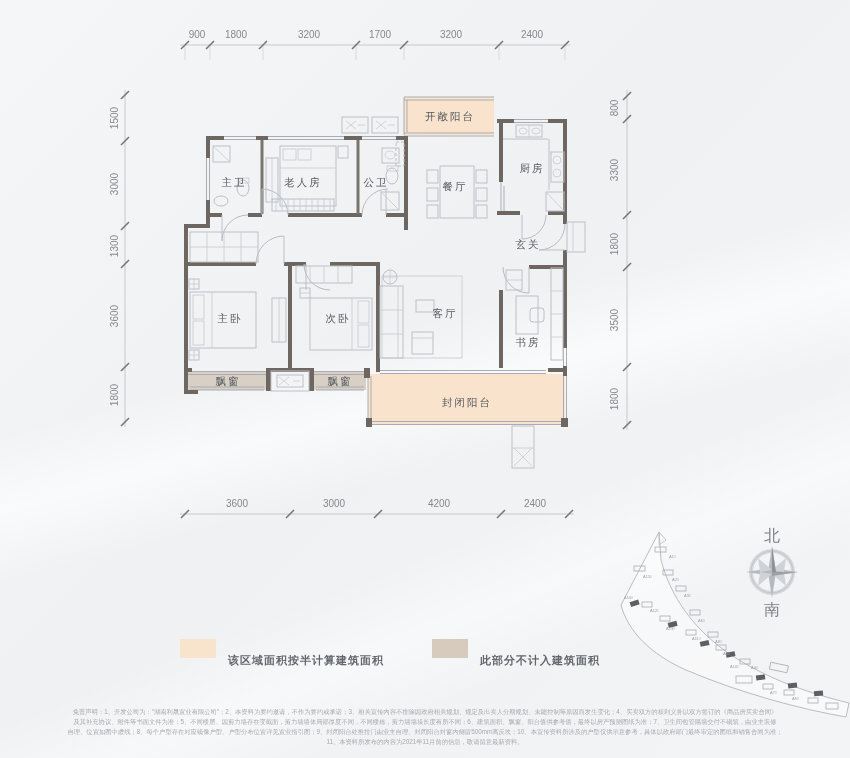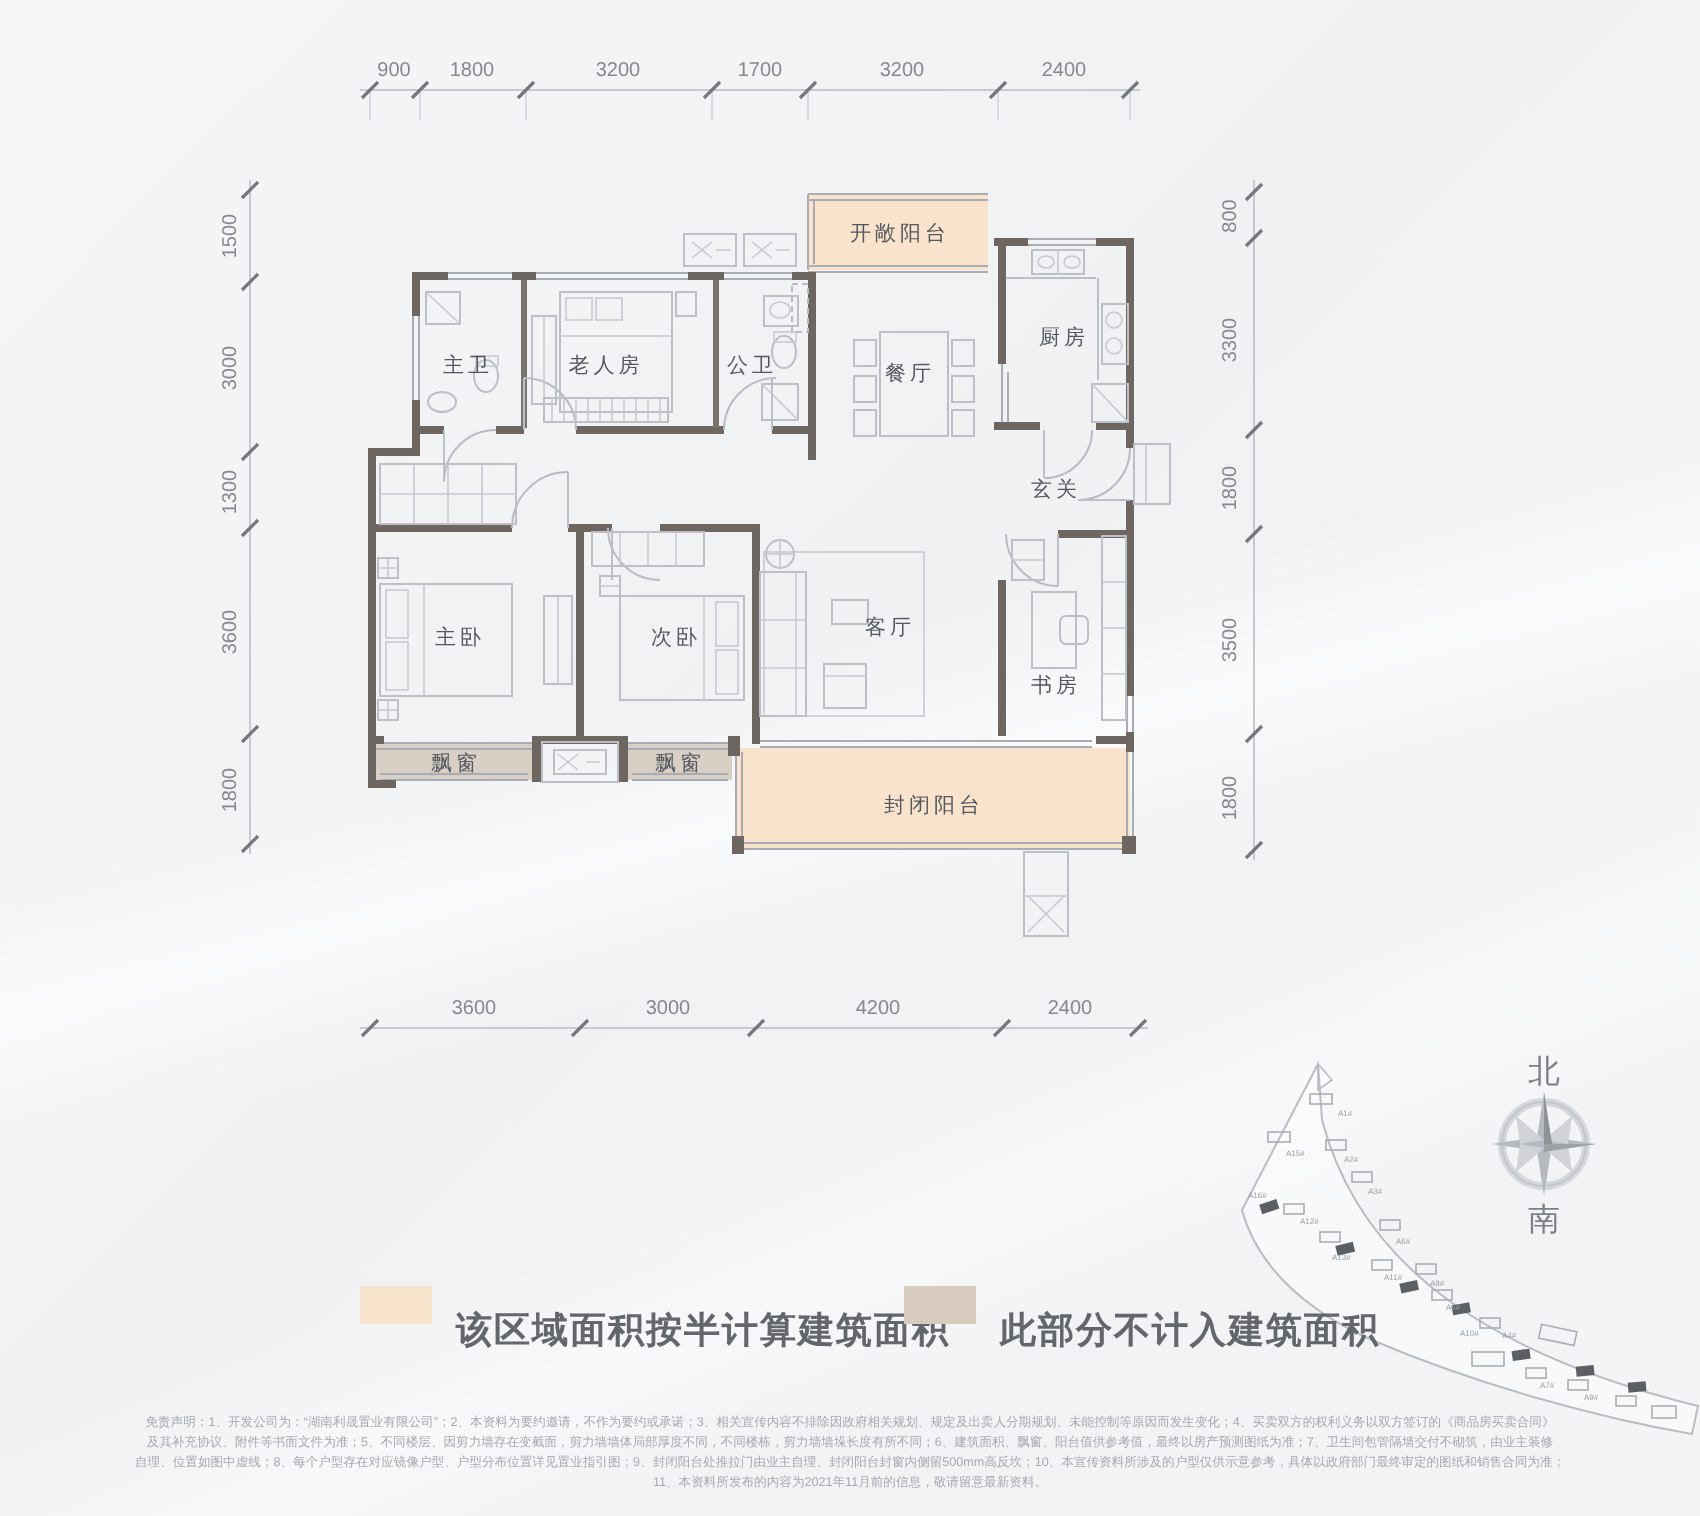--- a/index.html
+++ b/index.html
@@ -26,21 +26,21 @@
   .wall{stroke:#6e6761;stroke-width:4;fill:none;stroke-linecap:butt;}
   .wall-mid{stroke:#7a746e;stroke-width:3;fill:none;}
   .win{stroke:#a9adb3;stroke-width:1;fill:none;}
   .furn{stroke:#bcc0c6;stroke-width:1;fill:none;}
   .furn2{stroke:#c6cad0;stroke-width:.8;fill:none;}
   .arc{stroke:#b8bcc2;stroke-width:1;fill:none;}
   .dashline{stroke:#b8bcc2;stroke-width:1;fill:none;stroke-dasharray:3,2;}
   .legend-row{position:absolute;top:628px;left:0;width:850px;height:26px;}
   .legend-item{position:absolute;display:flex;align-items:center;}
   .legend-swatch{width:36px;height:19px;display:inline-block;}
-  .legend-label{margin-left:12px;font-size:18px;color:#63676c;font-weight:600;letter-spacing:1px;margin-top:25px;}
+  .legend-label{margin-left:12px;font-size:11px;color:#63676c;font-weight:600;letter-spacing:1px;margin-top:25px;}
   .disclaimer{position:absolute;top:707px;left:50%;transform:translateX(-50%);
     width:720px;text-align:center;color:#a6aaaf;font-size:6.3px;line-height:10px;}
   .disclaimer div{white-space:nowrap;}
   .compass-char{fill:#7d8186;font-size:16px;}
   .site-label{fill:#9ba0a5;font-size:4px;}
 </style>
 </head>
 <body>
 
 <div class="stage">
@@ -437,21 +437,21 @@
         <text class="site-label" x="792" y="700">A9#</text>
       </g>
     </g>
   </svg>
 
   <div class="legend-row">
     <div class="legend-item" style="left:180px;">
       <span class="legend-swatch" style="background:#f8e3cd;"></span>
       <span class="legend-label">该区域面积按半计算建筑面积</span>
     </div>
-    <div class="legend-item" style="left:452px;">
+    <div class="legend-item" style="left:432px;">
       <span class="legend-swatch" style="background:#d6cbbd;"></span>
       <span class="legend-label">此部分不计入建筑面积</span>
     </div>
   </div>
 
   <div class="disclaimer">
     <div>免责声明：1、开发公司为：“湖南利晟置业有限公司”；2、本资料为要约邀请，不作为要约或承诺；3、相关宣传内容不排除因政府相关规划、规定及出卖人分期规划、未能控制等原因而发生变化；4、买卖双方的权利义务以双方签订的《商品房买卖合同》</div>
     <div>及其补充协议、附件等书面文件为准；5、不同楼层、因剪力墙存在变截面，剪力墙墙体局部厚度不同，不同楼栋，剪力墙墙垛长度有所不同；6、建筑面积、飘窗、阳台值供参考值，最终以房产预测图纸为准；7、卫生间包管隔墙交付不砌筑，由业主装修</div>
     <div>自理、位置如图中虚线；8、每个户型存在对应镜像户型、户型分布位置详见置业指引图；9、封闭阳台处推拉门由业主自理、封闭阳台封窗内侧留500mm高反坎；10、本宣传资料所涉及的户型仅供示意参考，具体以政府部门最终审定的图纸和销售合同为准；</div>
     <div>11、本资料所发布的内容为2021年11月前的信息，敬请留意最新资料。</div>

